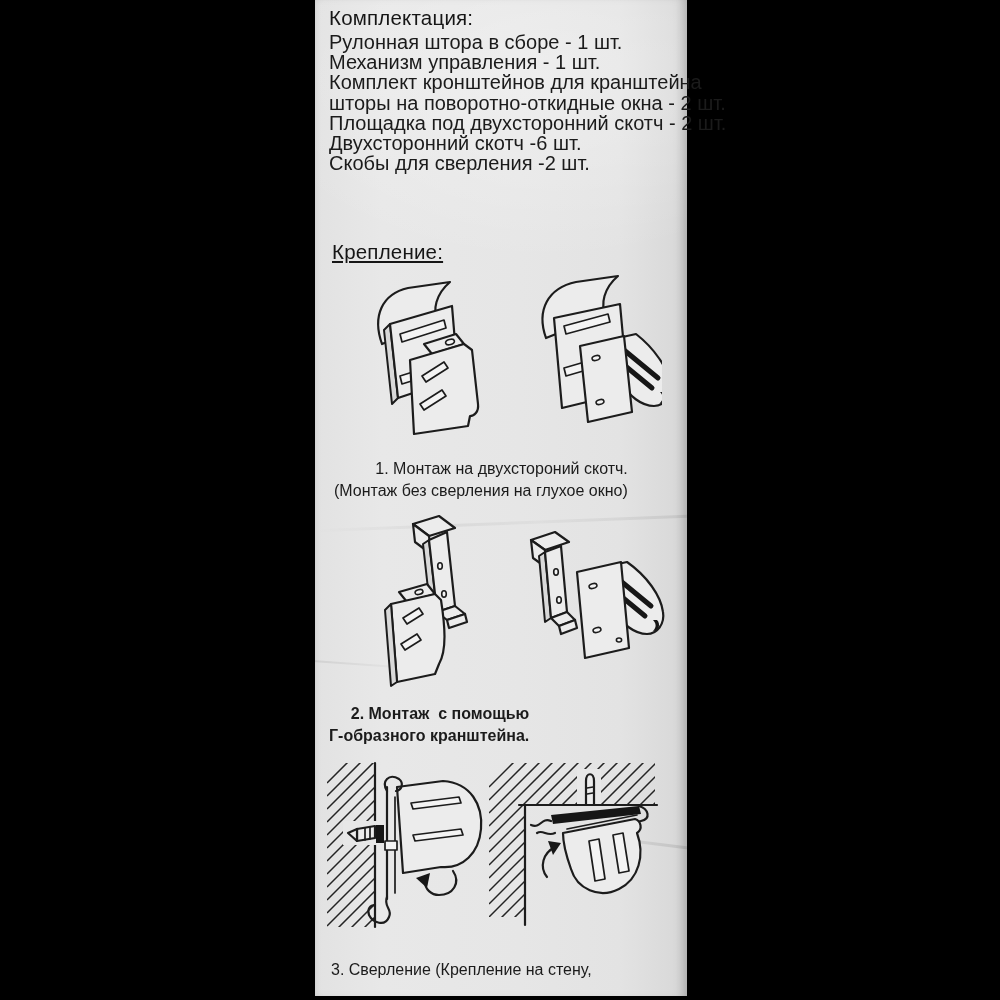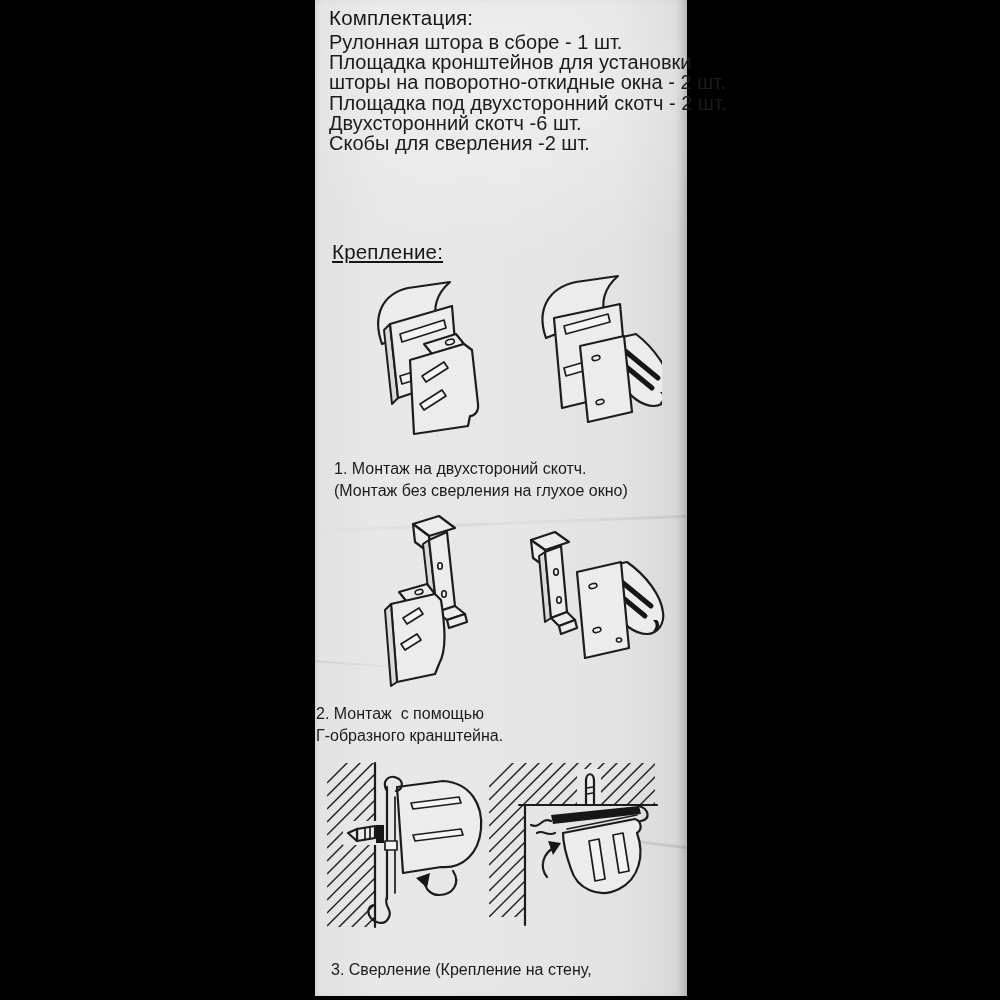--- a/index.html
+++ b/index.html
@@ -51,23 +51,24 @@
     font-size: 20px;
     line-height: 20.2px;
     white-space: pre;
   }
   .caption { position: absolute; }
   .caption .cap-line {
     color: #1b1b1b;
     font-size: 16px;
     line-height: 22px;
     white-space: pre;
+    text-align: right;
   }
   #caption-1 { left: 19px; top: 458px; }
-  #caption-2 { left: 1px; top: 703px; }
+  #caption-2 { left: 14px; top: 703px; font-weight: bold; }
   #caption-3 { left: 16px; top: 959px; }
   .fig { position: absolute; }
   #figure-1 { left: 25px; top: 272px; }
   #figure-2 { left: 22px; top: 508px; }
   #figure-3 { left: 8px;  top: 757px; }
   svg .ln   { fill: none; stroke: #1c1c1c; stroke-width: 2.2; stroke-linejoin: round; stroke-linecap: round; }
   svg .ln-thin { fill: none; stroke: #1c1c1c; stroke-width: 1.7; stroke-linejoin: round; stroke-linecap: round; }
   svg .fill { fill: #ececec; stroke: #1c1c1c; stroke-width: 2.2; stroke-linejoin: round; }
   svg .fill-dk { fill: #d9d9d9; stroke: #1c1c1c; stroke-width: 2; stroke-linejoin: round; }
   svg .slot { fill: #f4f4f4; stroke: #1c1c1c; stroke-width: 1.7; stroke-linejoin: round; }
@@ -84,21 +85,22 @@
   <div class="paper">
 
     <div class="crease crease-1"></div>
     <div class="crease crease-2"></div>
     <div class="crease crease-3"></div>
 
     <div class="h-title" id="komplekt-title">Комплектация:</div>
 
     <div class="kit-list">
       <div class="kit-line">Рулонная штора в сборе - 1 шт.</div>
-      <div class="kit-line">Площадка кронштейнов для установки</div>
+      <div class="kit-line">Механизм управления - 1 шт.</div>
+      <div class="kit-line">Комплект кронштейнов для кранштейна</div>
       <div class="kit-line">шторы на поворотно-откидные окна - 2 шт.</div>
       <div class="kit-line">Площадка под двухсторонний скотч - 2 шт.</div>
       <div class="kit-line">Двухсторонний скотч -6 шт.</div>
       <div class="kit-line">Скобы для сверления -2 шт.</div>
     </div>
 
     <div class="h-title" id="kreplenie-title">Крепление:</div>
 
     <svg class="fig" id="figure-1" width="322" height="172" viewBox="0 0 322 172">
       <g transform="translate(12,4)">

